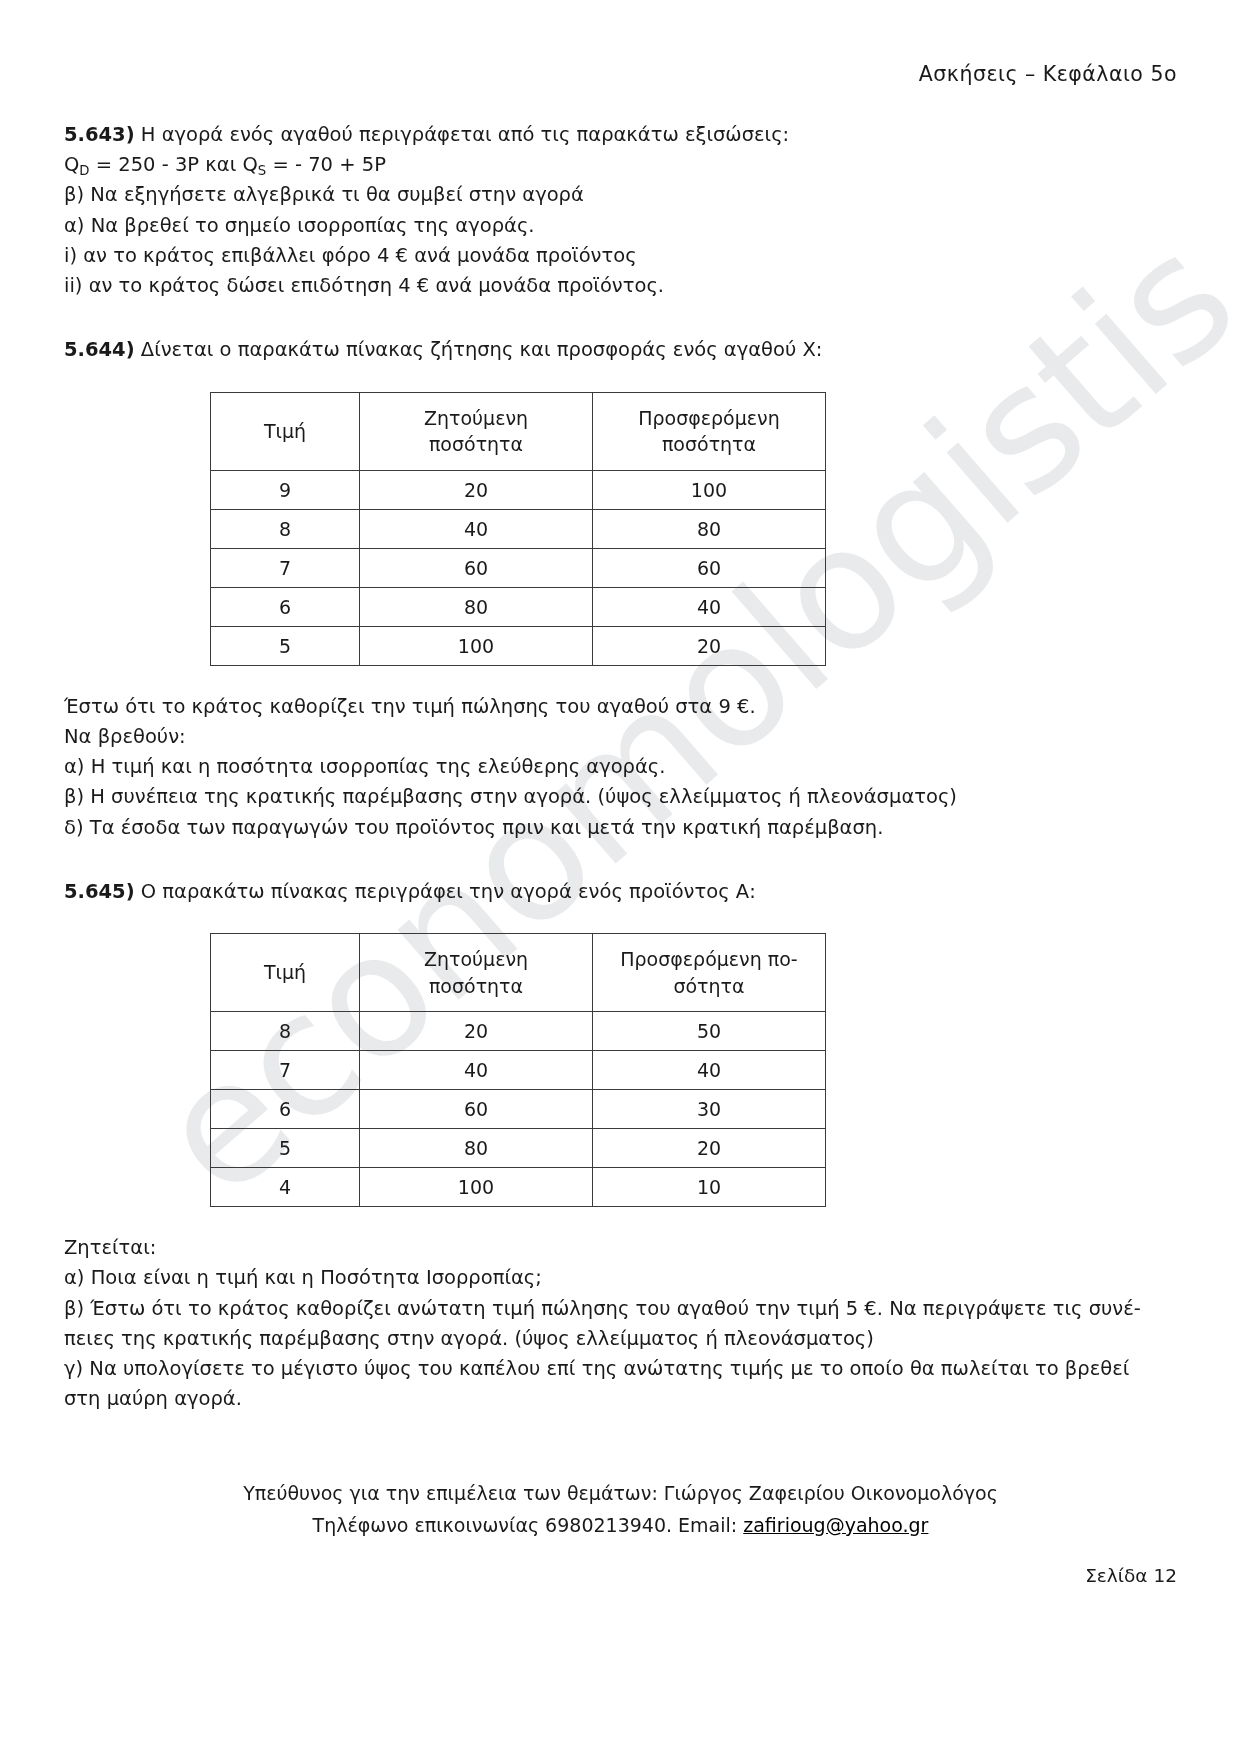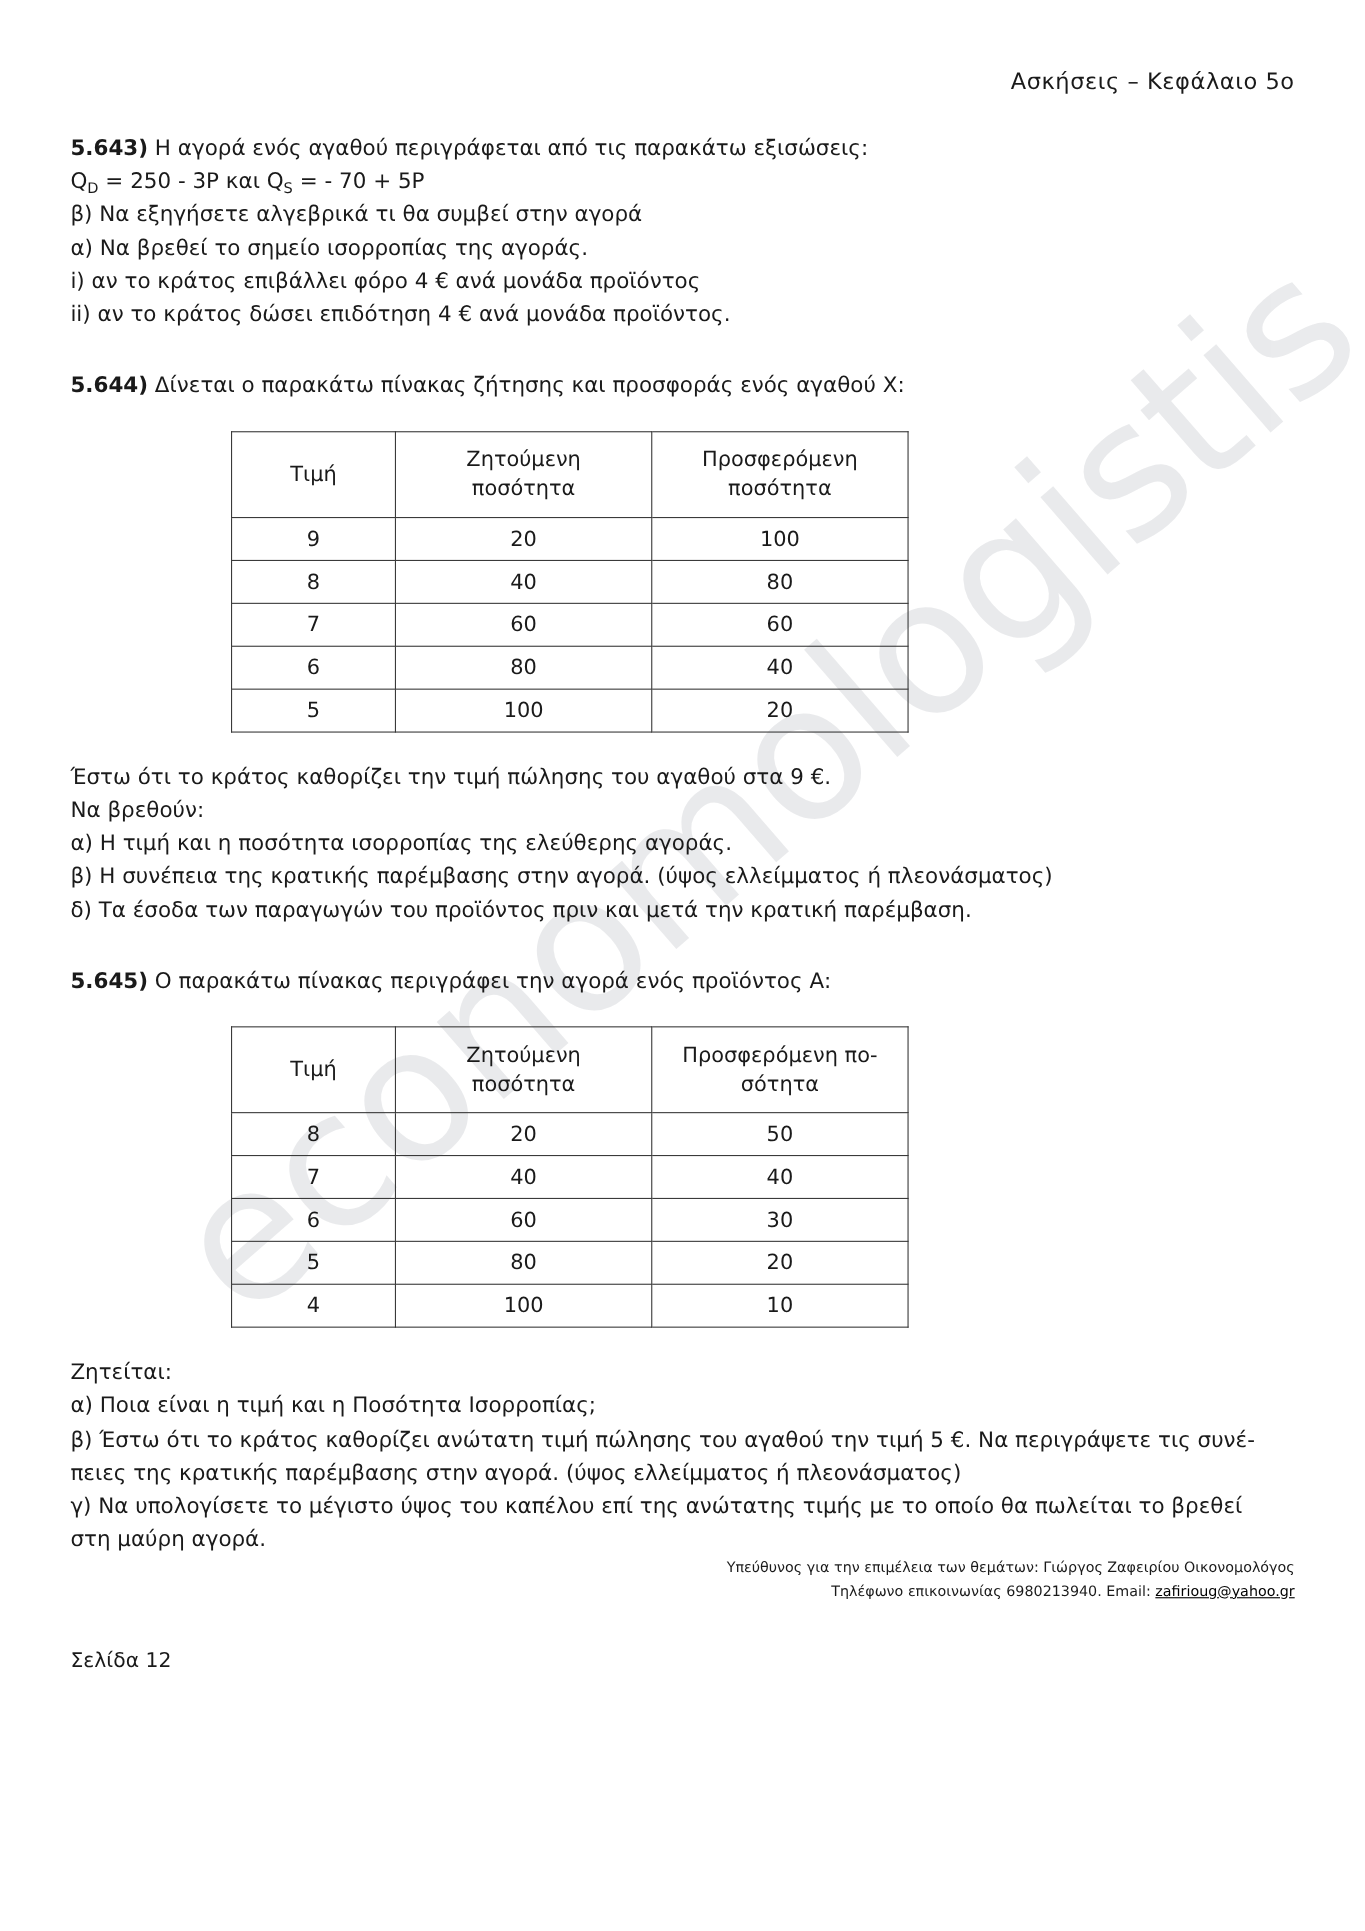--- a/index.html
+++ b/index.html
@@ -92,34 +92,35 @@
     background: transparent;
   }
   table.data th {
     line-height: 1.4;
     padding: 12px 10px;
   }
   .col-price   { width: 128px; }
   .col-demand  { width: 212px; }
   .col-supply  { width: 212px; }
   .footer {
-    text-align: right;
-    font-size: 13px;
+    margin-top: 62px;
+    text-align: center;
+    font-size: 19px;
     line-height: 1.7;
     position: relative;
     z-index: 10;
   }
   .footer a {
     color: #000000;
     text-decoration: underline;
   }
   .page-num {
-    text-align: left;
+    text-align: right;
     font-size: 18.5px;
-    margin-top: 40px;
+    margin-top: 24px;
     position: relative;
     z-index: 10;
   }
 </style>
 </head>
 <body>
 
 <div class="page">
 
   <div class="watermark">

